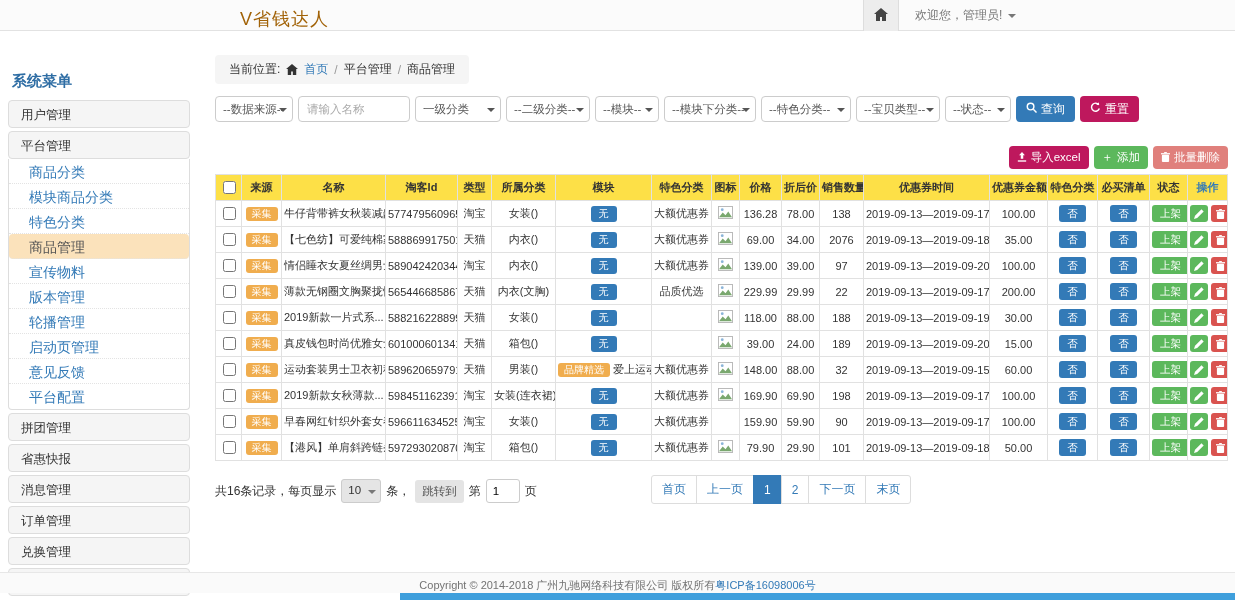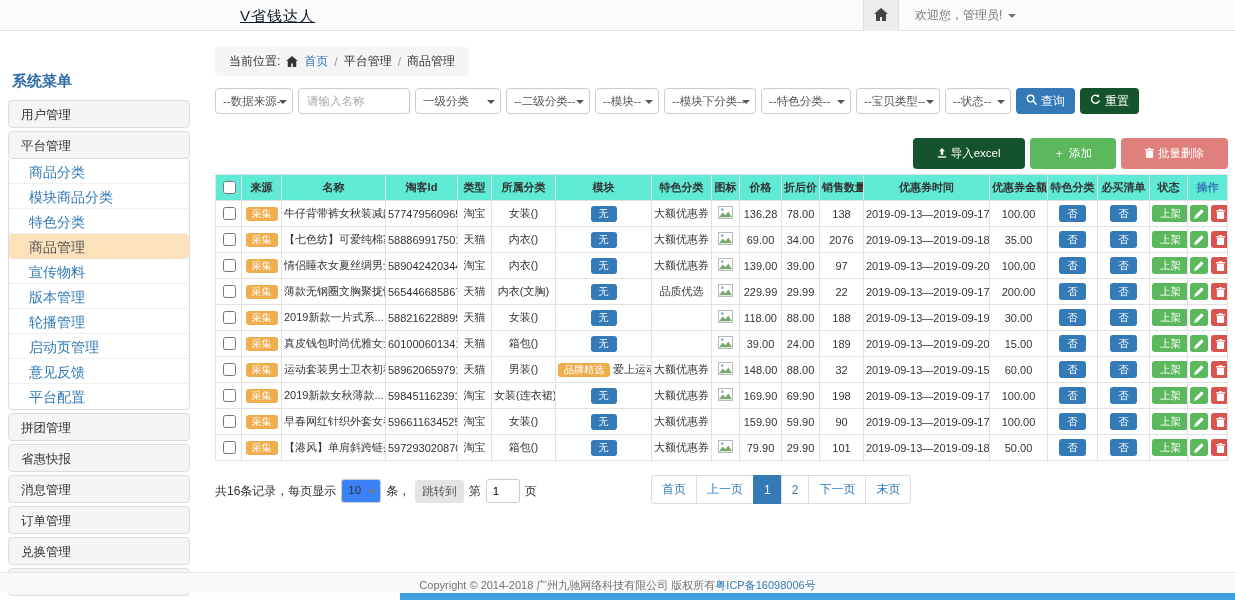--- a/index.html
+++ b/index.html
@@ -4,82 +4,82 @@
 <style>
   * { box-sizing: border-box; }
   html,body { margin:0; padding:0; }
   body {
     width:1235px; height:600px; overflow:hidden; position:relative;
     font-family:"Liberation Sans","DejaVu Sans",sans-serif;
     background:#fff; color:#333; font-size:12px;
   }
   
   .topbar { height:31px; background:#fbfbfb; border-bottom:1px solid #e2e2e2; position:relative; }
-  .brand { position:absolute; left:240px; top:7px; font-size:15px; color:#0f172a; letter-spacing:1px;text-decoration:underline; }
+  .brand { position:absolute; left:240px; top:7px; font-size:18px; color:#a16207; letter-spacing:1px; }
   .topbar-right { position:absolute; left:863px; top:0; height:31px; display:flex; }
   .home-btn { width:36px; height:31px; background:#ededed; border-left:1px solid #ddd; border-right:1px solid #ddd;
     display:flex; align-items:center; justify-content:center; cursor:pointer; }
   .welcome { margin-left:16px; color:#777; cursor:pointer; display:flex; align-items:center; gap:6px; }
   .caret { display:inline-block; width:0; height:0; border-left:4px solid transparent; border-right:4px solid transparent; border-top:4px solid #777; }
   
   .sidebar { position:absolute; left:8px; top:46px; width:182px; }
   .sidebar-title { color:#2e6da4; font-weight:bold; font-size:15px; padding:26px 4px 9px 4px; }
   .group-header { background:#f5f5f5; border:1px solid #ddd; border-radius:4px; padding:6px 12px; font-size:12.5px;
     color:#333; margin-bottom:3px; cursor:pointer; height:28px; }
   .submenu { border:1px solid #ddd; border-top:none; border-radius:0 0 4px 4px; margin:-3px 0 3px 0; background:#fff; }
   .subitem { padding:5px 8px 5px 20px; font-size:14px; color:#337ab7; border-bottom:1px dotted #e3e3e3; cursor:pointer; height:25px; }
   .subitem:last-child { border-bottom:none; }
   .subitem.active { background:#fbe2bb; color:#555; border-radius:4px; }
-  .content { position:absolute; left:215px; top:31px; width:1013px; }
+  .content { position:absolute; left:215px; top:39px; width:1013px; }
   
   .breadcrumb { display:inline-flex; align-items:center; gap:6px; background:#f5f5f5; border-radius:4px;
     padding:6px 14px; margin-top:16px; font-size:12px; color:#333; }
   .breadcrumb .link { color:#337ab7; cursor:pointer; }
   .breadcrumb .sep { color:#999; }
   .breadcrumb svg { vertical-align:-1px; }
   
   .filter-row { display:flex; gap:5px; margin-top:12px; align-items:center; }
   .fselect { position:relative; height:26px; border:1px solid #ccc; border-radius:4px; background:#fff;
     padding:5px 16px 0 7px; color:#555; font-size:11.5px; white-space:nowrap; overflow:hidden; cursor:pointer; }
   .fselect .caret { position:absolute; right:5px; top:11px; border-top-color:#555; }
   .name-input { height:26px; width:112px; border:1px solid #ccc; border-radius:4px; padding:0 8px; font-size:11.5px; color:#555;
     font-family:inherit; }
   .name-input::placeholder { color:#aaa; }
   .w0{width:78px}.w1{width:86px}.w2{width:84px}.w3{width:64px}.w4{width:92px}.w5{width:90px}.w6{width:84px}.w7{width:66px}
   .btn { display:inline-flex; align-items:center; gap:4px; border:none; border-radius:4px; color:#fff;
     font-size:12px; padding:0 10px; height:26px; cursor:pointer; font-family:inherit; }
   .btn-primary { background:#337ab7; }
-  .btn-info { background:#14532d; }
+  .btn-info { background:#be185d; }
   .btn-success { background:#5cb85c; }
   .btn-danger-light { background:#e0807c; }
   
   .toolbar { display:flex; justify-content:flex-end; gap:5px; margin-top:24px; }
-  .toolbar .btn { height:31px; font-size:11.5px; padding:0 24px; }
+  .toolbar .btn { height:23px; font-size:11.5px; padding:0 8px; }
   
   table.grid { border-collapse:collapse; table-layout:fixed; width:1012px; margin-top:5px; }
   .grid th, .grid td { border:1px solid #e1e1e1; text-align:center; font-size:11px; padding:3px 2px;
     height:26px; white-space:nowrap; overflow:hidden; }
-  .grid th { font-weight:bold; color:#333; background:#5eead4; }
+  .grid th { font-weight:bold; color:#333; background:#fde047; }
   .grid th.op-head { color:#337ab7; }
   .badge { display:inline-block; border-radius:3px; color:#fff; font-size:10px; padding:2px 6px; line-height:1; }
   .badge-orange { background:#f0ad4e; }
   .badge-blue { background:#337ab7; padding:3px 8px; }
   .pill { display:inline-flex; align-items:center; justify-content:center; border:none; border-radius:3px; color:#fff;
     font-size:10.5px; padding:3px 8px; line-height:1; cursor:pointer; font-family:inherit; }
   .pill-blue { background:#337ab7; }
   .pill-green { background:#5cb85c; }
   .opbtn { display:inline-flex; align-items:center; justify-content:center; width:18px; height:17px; border:none;
     border-radius:3px; cursor:pointer; padding:0; }
   .opbtn.edit { background:#5cb85c; margin-right:3px; }
   .opbtn.del { background:#d9534f; }
   .module-mix { display:inline-flex; align-items:center; gap:3px;justify-content:space-between; }
   
   .pagerow { position:relative; margin-top:14px; height:30px; }
   .pageinfo { display:flex; align-items:center; gap:5px; color:#333; font-size:12px; position:absolute; left:0; top:4px; }
-  .mini-select { position:relative; height:24px; width:40px; border:1px solid #ccc; border-radius:3px; background:#3b82f6;
+  .mini-select { position:relative; height:24px; width:40px; border:1px solid #ccc; border-radius:3px; background:#e5e5e5;
     padding:4px 14px 0 6px; font-size:11.5px; cursor:pointer; }
   .mini-select .caret { position:absolute; right:4px; top:10px; }
   .jump-btn { background:#e4e4e4; border:none; border-radius:3px; padding:4px 7px; font-size:11.5px; color:#555; cursor:pointer; font-family:inherit; }
   .jump-input { width:34px; height:24px; border:1px solid #ccc; border-radius:3px; padding:0 6px; font-size:11.5px; font-family:inherit; }
   .pager { position:absolute; left:436px; top:0; display:flex; }
   .page-btn { border:1px solid #ddd; background:#fff; color:#337ab7; font-size:12px; padding:5px 10px; margin-left:-1px; cursor:pointer; }
   .page-btn:first-child { border-radius:3px 0 0 3px; margin-left:0; }
   .page-btn:last-child { border-radius:0 3px 3px 0; }
   .page-btn.active { background:#337ab7; border-color:#337ab7; color:#fff; }
   

